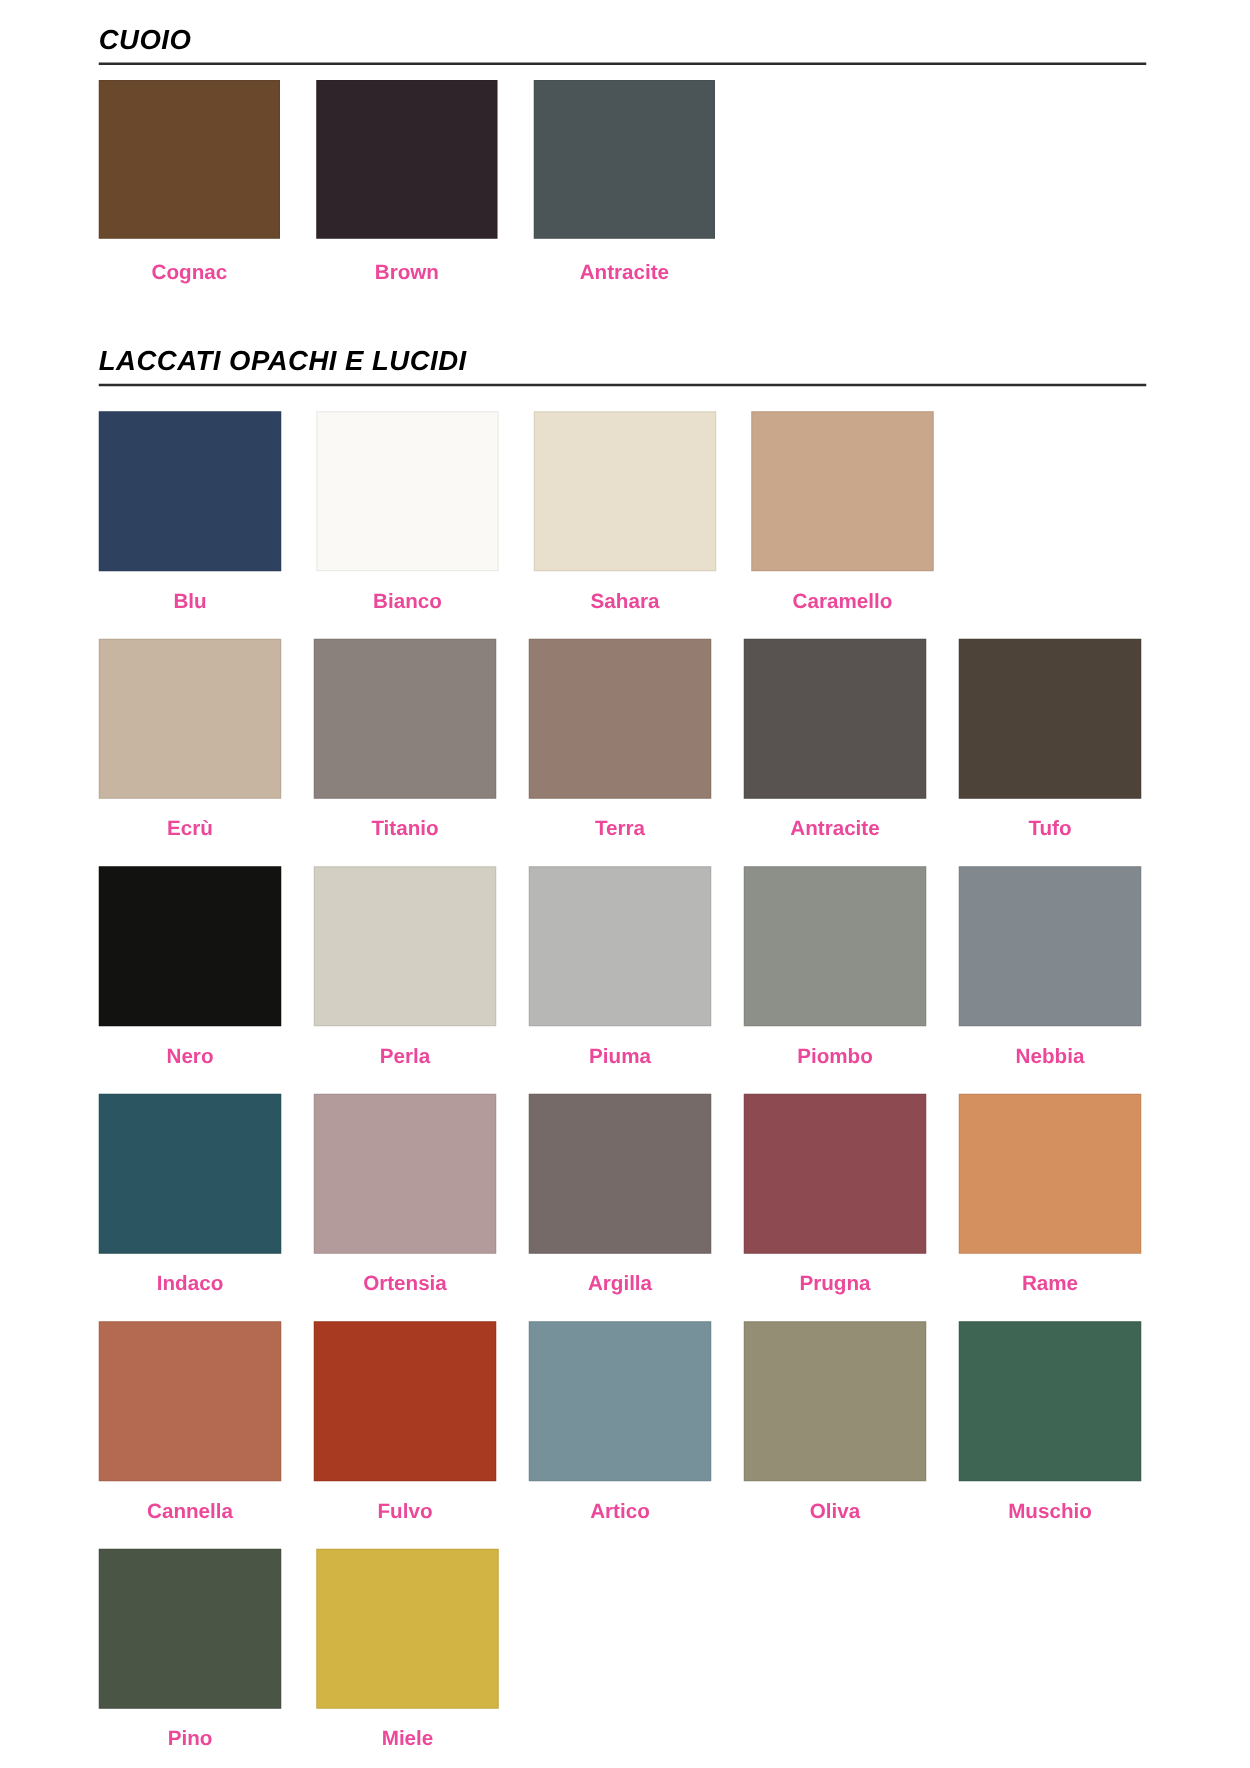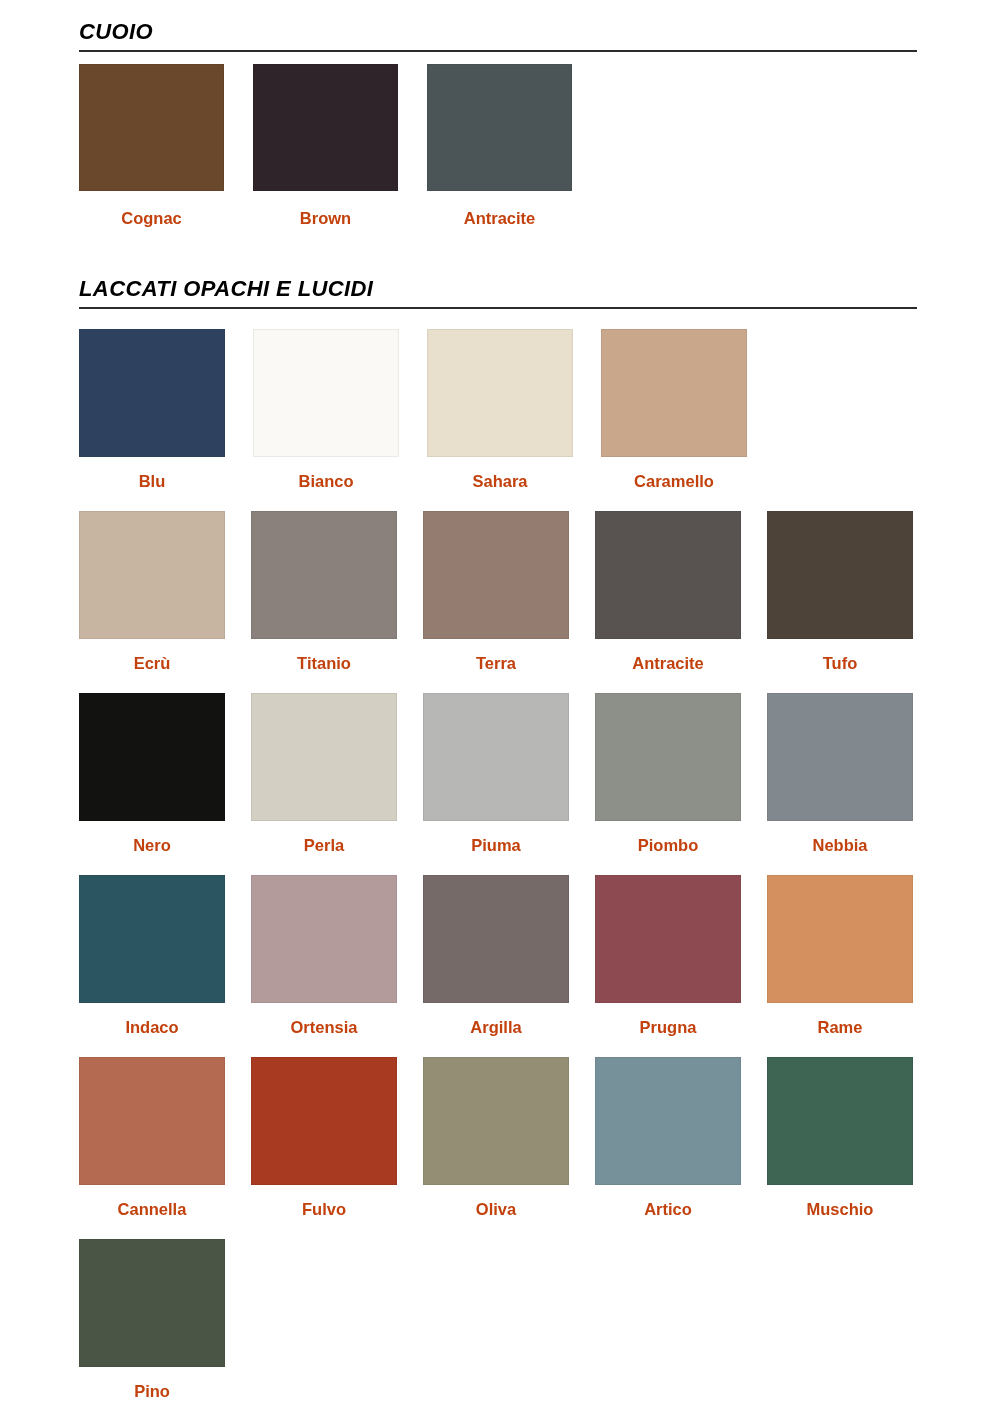--- a/index.html
+++ b/index.html
@@ -61,21 +61,21 @@
   .chip {
     display: block;
     border: 1px solid rgba(0,0,0,0.06);
     box-sizing: border-box;
   }
   .chip-label {
     display: block;
     text-align: center;
     font-weight: bold;
     font-size: 16.5px;
-    color: #c2410c;
+    color: #ec4899;
     line-height: 20px;
     white-space: nowrap;
   }
 
   
   .cuoio .cell { width: 174px; }
   .cuoio .chip { width: 145px; height: 127px; }
   .cuoio .chip-label { width: 145px; margin-top: 17px; }
   .cuoio .cell:nth-child(1) .chip { margin-left: 0px; }
   .cuoio .cell:nth-child(1) .chip-label { margin-left: 0px; }
@@ -222,36 +222,40 @@
       <div class="row">
         <div class="cell">
           <span class="chip" style="background-color: rgb(179, 106, 80);"></span>
           <span class="chip-label">Cannella</span>
         </div>
         <div class="cell">
           <span class="chip" style="background-color: rgb(167, 58, 32);"></span>
           <span class="chip-label">Fulvo</span>
         </div>
         <div class="cell">
+          <span class="chip" style="background-color: rgb(119, 145, 154);"></span>
+          <span class="chip-label">Artico</span>
+        </div>
+        <div class="cell">
           <span class="chip" style="background-color: rgb(147, 142, 116);"></span>
           <span class="chip-label">Oliva</span>
         </div>
         <div class="cell">
-          <span class="chip" style="background-color: rgb(119, 145, 154);"></span>
-          <span class="chip-label">Artico</span>
-        </div>
-        <div class="cell">
           <span class="chip" style="background-color: rgb(62, 100, 83);"></span>
           <span class="chip-label">Muschio</span>
         </div>
       </div>
 
       <div class="row">
         <div class="cell">
           <span class="chip" style="background-color: rgb(75, 85, 70);"></span>
           <span class="chip-label">Pino</span>
         </div>
+        <div class="cell">
+          <span class="chip" style="background-color: rgb(210, 180, 69);"></span>
+          <span class="chip-label">Miele</span>
+        </div>
       </div>
 
     </div>
   </div>
 
 </div>
 
 </body></html>

